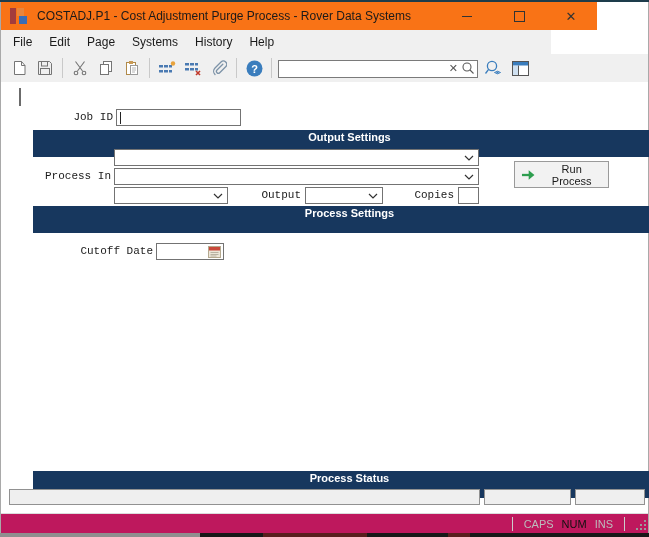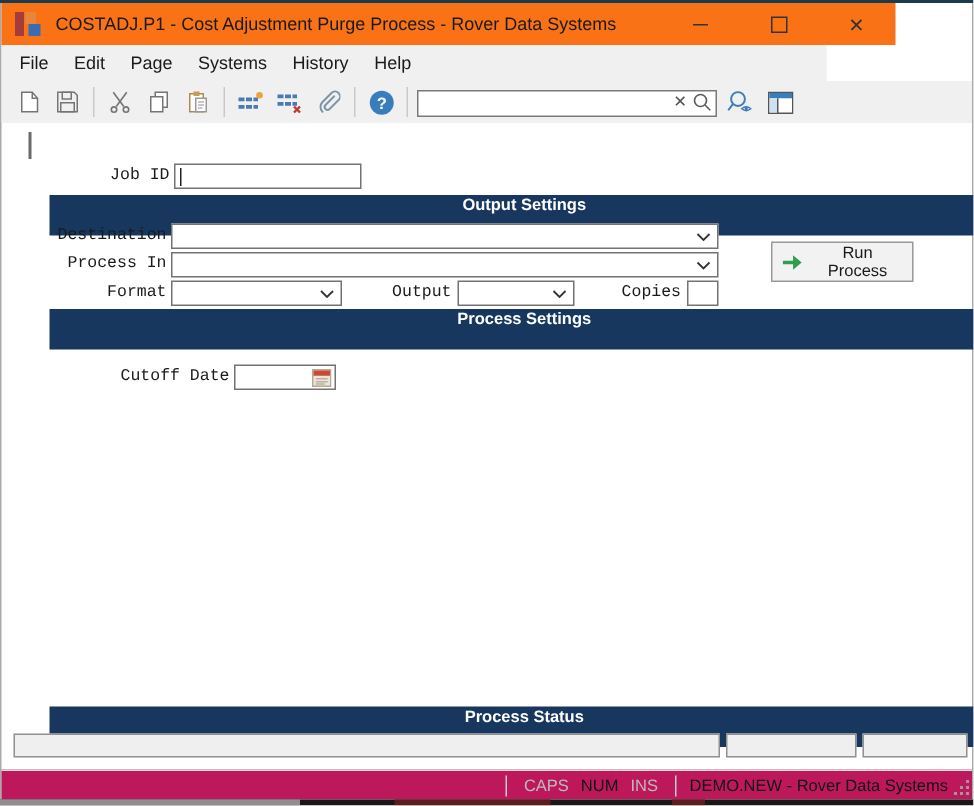--- a/index.html
+++ b/index.html
@@ -188,37 +188,35 @@
       </button>
     </div>
 
     <div id="cursor-caret"></div>
 
     <div class="flabel" style="left:0;width:112px;top:107px;">Job ID</div>
     <div class="txt" style="left:115px;top:107px;width:125px;height:17px;"><span class="input-caret"></span><span></span></div>
 
     <div class="section-bar" style="top:128px;">Output Settings</div>
 
-    <div class="flabel" style="left:0;width:110px;top:147px;">Destination</div>
     <div class="combo" style="left:113px;top:147px;width:365px;">
       <span></span>
       <svg width="10" height="6" viewBox="0 0 10 6">
           <polyline points="1,1 5,5 9,1" fill="none" stroke="#333" stroke-width="1.2"></polyline>
         </svg>
     </div>
 
     <div class="flabel" style="left:0;width:110px;top:166px;">Process In</div>
     <div class="combo" style="left:113px;top:166px;width:365px;">
       <span></span>
       <svg width="10" height="6" viewBox="0 0 10 6">
           <polyline points="1,1 5,5 9,1" fill="none" stroke="#333" stroke-width="1.2"></polyline>
         </svg>
     </div>
 
-    <div class="flabel" style="left:0;width:110px;top:185px;">Format</div>
     <div class="combo" style="left:113px;top:185px;width:114px;">
       <span></span>
       <svg width="10" height="6" viewBox="0 0 10 6">
           <polyline points="1,1 5,5 9,1" fill="none" stroke="#333" stroke-width="1.2"></polyline>
         </svg>
     </div>
     <div class="flabel" style="left:230px;width:70px;top:185px;">Output</div>
     <div class="combo" style="left:304px;top:185px;width:78px;">
       <span></span>
       <svg width="10" height="6" viewBox="0 0 10 6">
@@ -252,21 +250,20 @@
     <div class="stfield" style="left:8px;width:471px;"><span></span></div>
     <div class="stfield" style="left:483px;width:87px;"><span></span></div>
     <div class="stfield" style="left:574px;width:70px;"><span></span></div>
 
     <div id="statusbar">
       <span class="sb-sep"></span>
       <span class="sb-dim">CAPS</span>
       <span class="sb-on">NUM</span>
       <span class="sb-dim">INS</span>
       <span class="sb-sep"></span>
-      <span id="sb-workspace">DEMO.NEW - Rover Data Systems</span>
     </div>
     <div id="grip">
       <i style="right:0;bottom:0;position:absolute;"></i>
       <i style="right:0;bottom:4px;position:absolute;"></i>
       <i style="right:4px;bottom:0;position:absolute;"></i>
       <i style="right:0;bottom:8px;position:absolute;"></i>
       <i style="right:8px;bottom:0;position:absolute;"></i>
       <i style="right:4px;bottom:4px;position:absolute;"></i>
     </div>
   </div>

